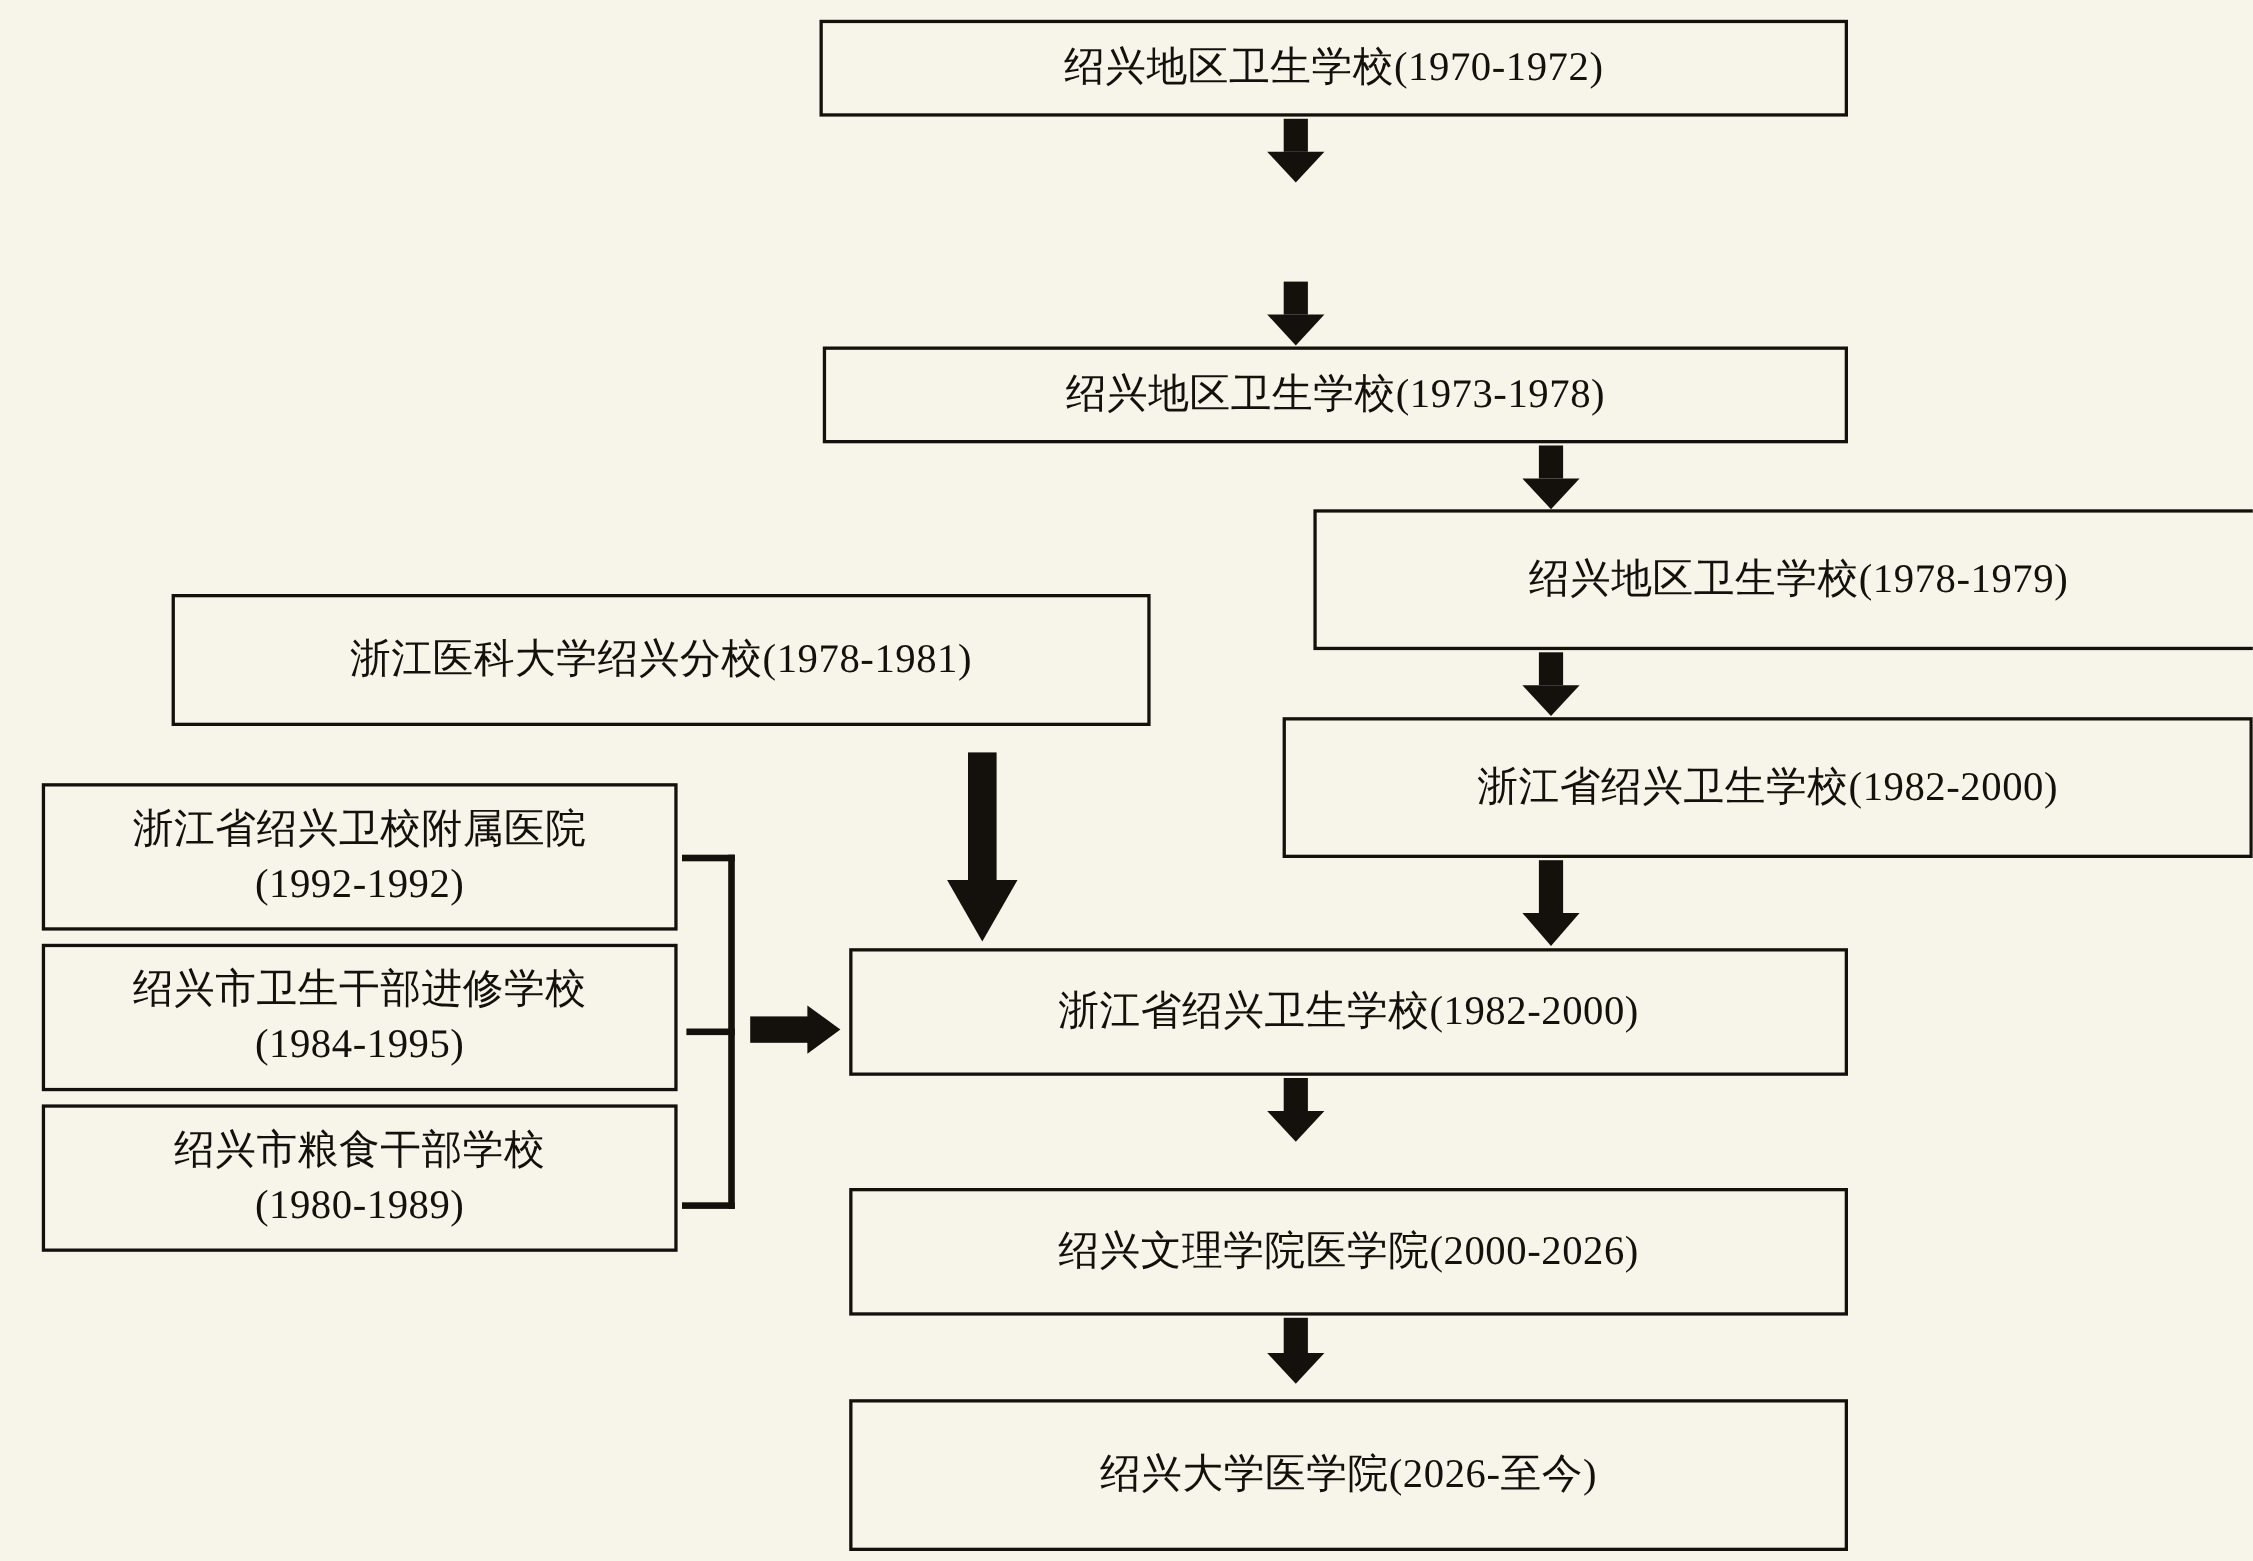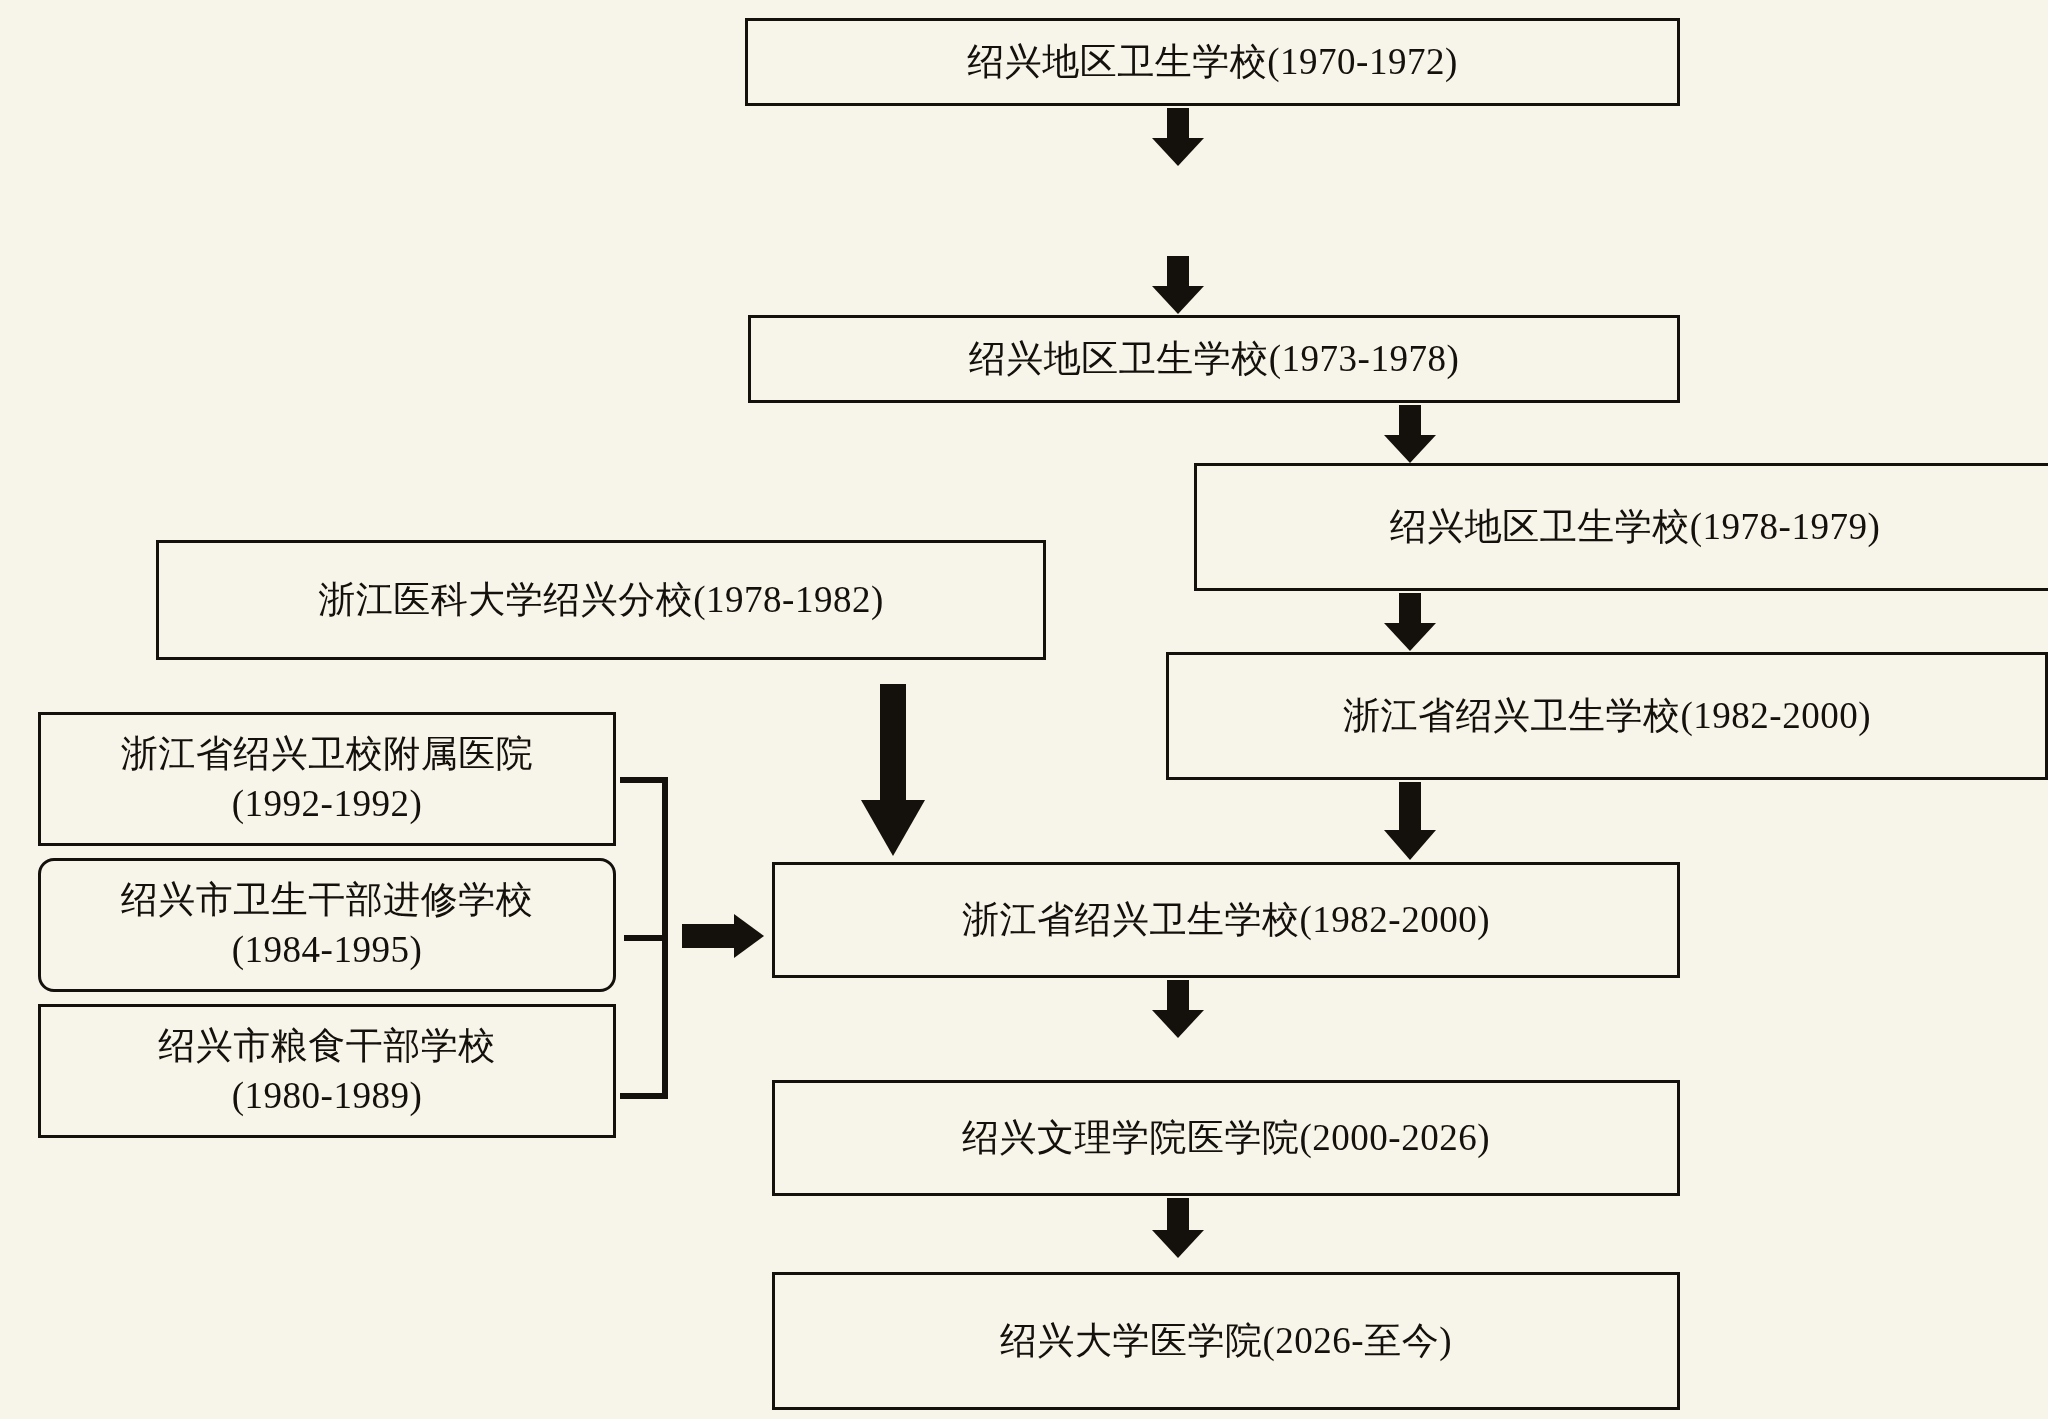--- a/index.html
+++ b/index.html
@@ -96,34 +96,34 @@
   <div class="node" style="left:1166px;top:652px;width:882px;height:128px;">
     <span class="txt">浙江省绍兴卫生学校(1982-2000)</span>
   </div>
 
   <div class="varrow" style="left:1380px;top:782px;width:60px;height:78px;">
     <div class="shaft" style="width:22px;height:48px;"></div>
     <div class="head" style="border-left:26px solid transparent;border-right:26px solid transparent;border-top:30px solid #14110c;"></div>
   </div>
 
   <div class="node" style="left:156px;top:540px;width:890px;height:120px;">
-    <span class="txt">浙江医科大学绍兴分校(1978-1982)</span>
+    <span class="txt">浙江医科大学绍兴分校(1978-1981)</span>
   </div>
 
   <div class="varrow" style="left:858px;top:684px;width:70px;height:172px;">
     <div class="shaft" style="width:26px;height:118px;"></div>
     <div class="head" style="border-left:32px solid transparent;border-right:32px solid transparent;border-top:56px solid #14110c;"></div>
   </div>
 
   <div class="node" style="left:38px;top:712px;width:578px;height:134px;">
     <span class="txt">浙江省绍兴卫校附属医院
 (1992-1992)</span>
   </div>
 
-  <div class="node" style="left:38px;top:858px;width:578px;height:134px;border-radius:16px;">
+  <div class="node" style="left:38px;top:858px;width:578px;height:134px;">
     <span class="txt">绍兴市卫生干部进修学校
 (1984-1995)</span>
   </div>
 
   <div class="node" style="left:38px;top:1004px;width:578px;height:134px;">
     <span class="txt">绍兴市粮食干部学校
 (1980-1989)</span>
   </div>
 
   <div class="bracket" style="left:620px;top:777px;width:48px;height:322px;">

